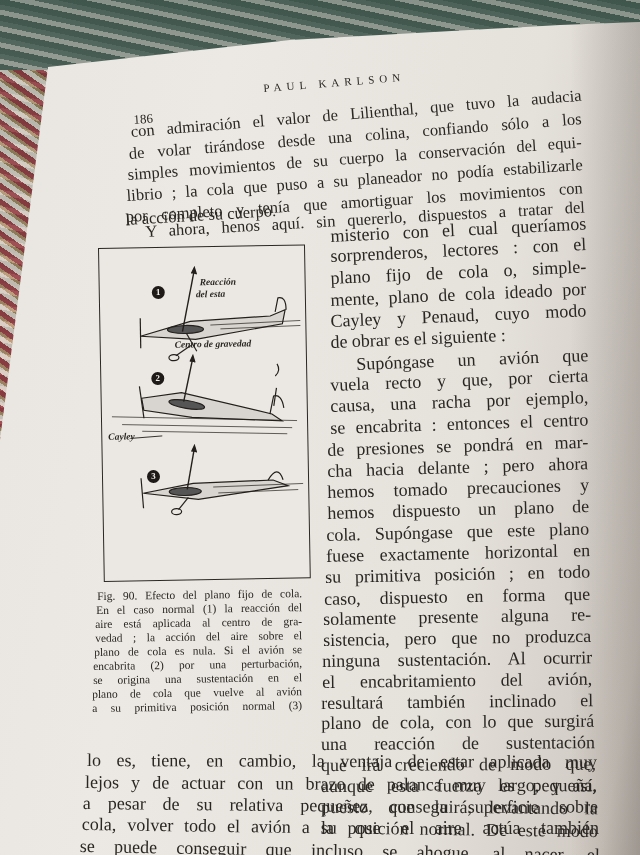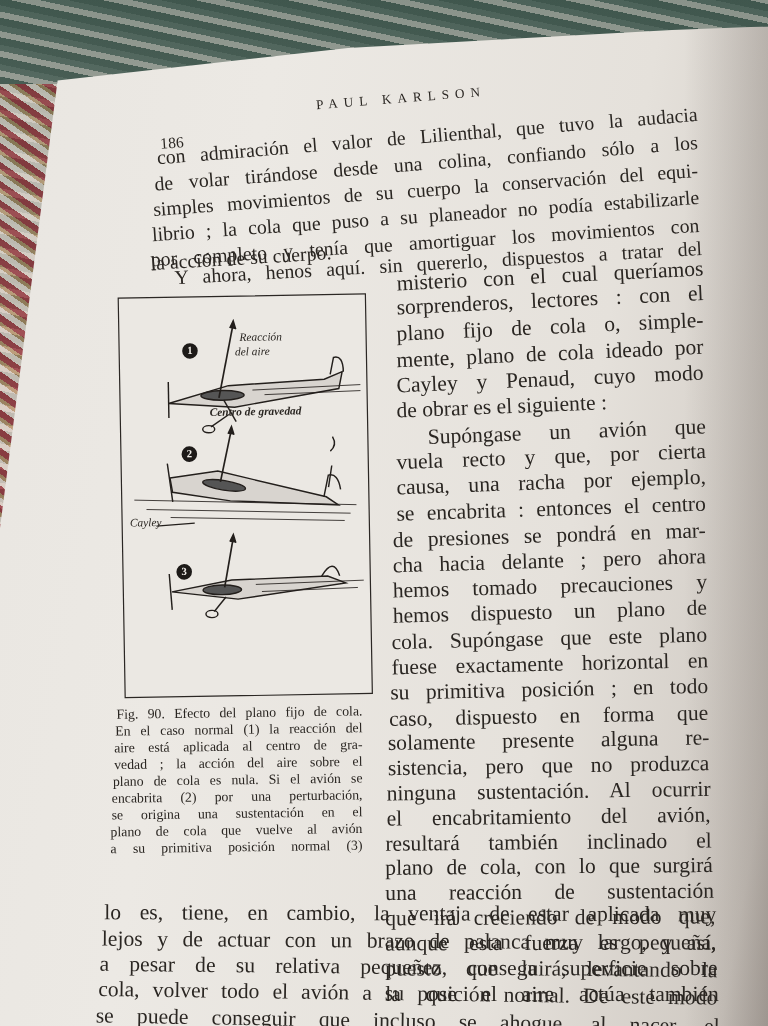--- a/index.html
+++ b/index.html
@@ -49,21 +49,21 @@
     .right-line { font-size: 18px; }
     .bottom-line { font-size: 18px; }
 
     .figure {
       position: absolute; left: 98px; top: 248px; width: 205px; height: 332px;
       border: 1.6px solid #2b2724; transform: rotate(-1deg); transform-origin: 0 0;
       background: #ebe8e3;
     }
     .figure svg { position: absolute; left: 0; top: 0; }
     .fig-label {
-      position: absolute; font-style: italic; font-size: 9.5px; white-space: nowrap;
+      position: absolute; font-style: italic; font-size: 9.5px; white-space: nowrap; font-weight: bold;
     }
     .fig-num {
       position: absolute; width: 13px; height: 13px; border-radius: 50%;
       background: #1d1a18; color: #efece7; font-size: 9px; font-weight: bold;
       text-align: center; line-height: 13px;
     }
     .caption-line {
       position: absolute; white-space: nowrap; transform-origin: 0 0;
       font-size: 11.5px; text-align: justify; text-align-last: justify;
     }
@@ -164,21 +164,21 @@
           <path d="M89 204 L92 198 L94 205" fill="#231f1c"></path>
           <line x1="110" y1="240" x2="200" y2="238" stroke-width="0.7"></line>
           <line x1="115" y1="246" x2="195" y2="244" stroke-width="0.7"></line>
         </g>
       </g>
     </svg>
     <div class="fig-num" style="left:52px;top:38px;">1</div>
     <div class="fig-num" style="left:50px;top:124px;">2</div>
     <div class="fig-num" style="left:44px;top:222px;">3</div>
     <div class="fig-label ink" style="left:100px;top:30px;">Reacción</div>
-    <div class="fig-label ink" style="left:96px;top:42px;">del aire</div>
+    <div class="fig-label ink" style="left:96px;top:42px;">del esta</div>
     <div class="fig-label ink" style="left:74px;top:92px;font-weight:bold;">Centro de gravedad</div>
     <div class="fig-label ink" style="left:6px;top:183px;">Cayley</div>
   </div>
 
   <div>
     <div class="caption-line ink" style="left:97px;top:590px;width:205px;transform:rotate(-0.8deg);">Fig. 90.  Efecto del plano fijo de cola.</div>
     <div class="caption-line ink" style="left:96px;top:604px;width:206px;transform:rotate(-0.8deg);">En el caso normal (1) la reacción del</div>
     <div class="caption-line ink" style="left:95px;top:618px;width:207px;transform:rotate(-0.8deg);">aire está aplicada al centro de gra-</div>
     <div class="caption-line ink" style="left:95px;top:632px;width:207px;transform:rotate(-0.8deg);">vedad ; la acción del aire sobre el</div>
     <div class="caption-line ink" style="left:94px;top:646px;width:208px;transform:rotate(-0.8deg);">plano de cola es nula. Si el avión se</div>

